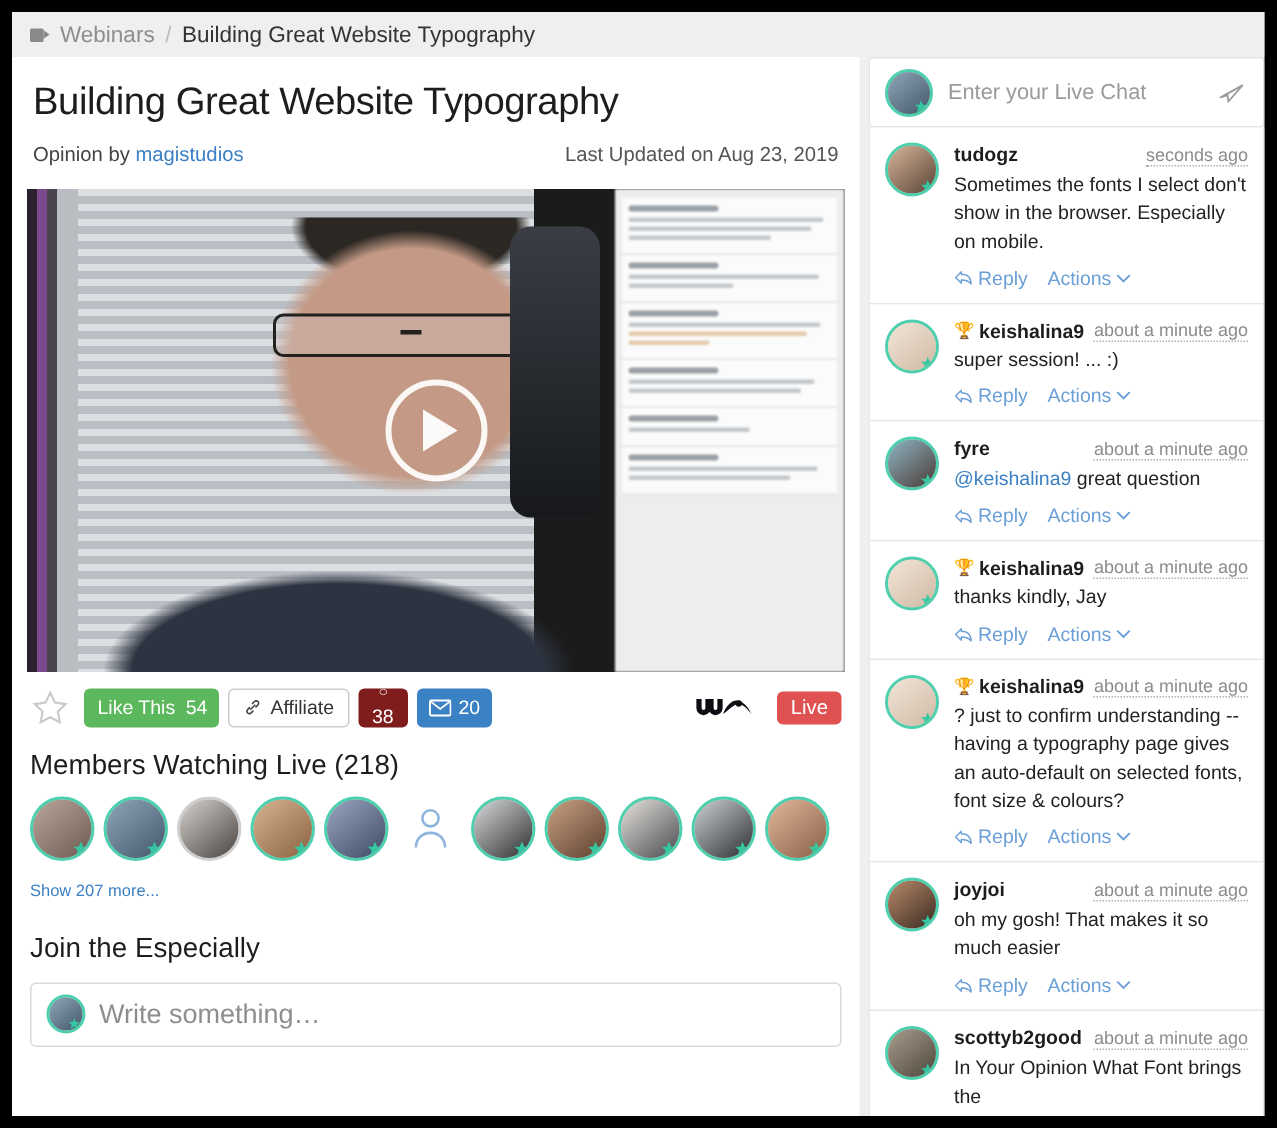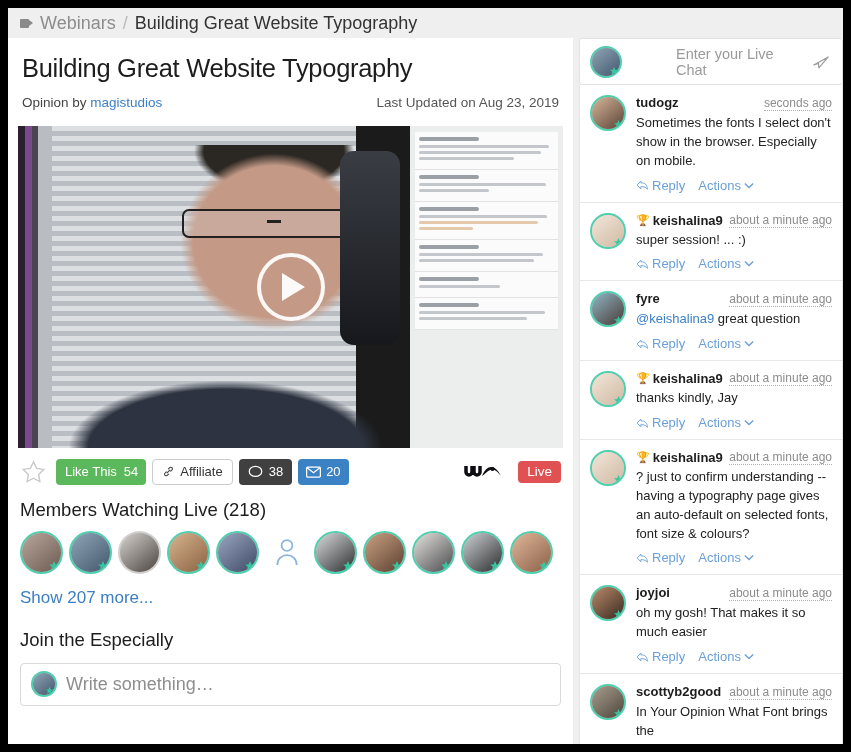--- a/index.html
+++ b/index.html
@@ -13,21 +13,21 @@
   .frame {
     position:absolute; left:8px; top:8px;
     width:835px; height:736px;
     background:#efefef;
     overflow:hidden;
   }
   
   .breadcrumb {
     height:30px; background:#efefef;
     display:flex; align-items:center; gap:7px;
-    padding:0 12px; font-size:18px; color:#888;
+    padding:0 12px; font-size:15px; color:#888;
   }
   .bc-cam { display:inline-block; width:13px; height:9px; position:relative; }
   .bc-cam::before{content:""; position:absolute; left:0; top:0; width:9px; height:9px; background:#8a8a8a; border-radius:1px;}
   .bc-cam::after{content:""; position:absolute; left:9px; top:1.5px; border-style:solid; border-width:3px 0 3px 4px; border-color:transparent transparent transparent #8a8a8a;}
   .bc-link { color:#8d8d8d; }
   .bc-sep { color:#bbb; }
   .bc-current { color:#333; }
 
   
   .cols { display:flex; height:706px; gap:6px; padding:0 0 0 0; }
@@ -87,47 +87,47 @@
     border-color:transparent transparent transparent rgba(255,255,255,.95);}
 
   
   .actions { display:flex; align-items:center; padding:11px 12px 0 12px; }
   .star { width:27px; height:26px; margin-right:9px; flex:none; }
   .btn { height:26px; display:inline-flex; align-items:center; border-radius:4px;
     font-size:13px; margin-right:6px; white-space:nowrap; cursor:pointer;}
   .btn-like { background:#5cb85c; color:#fff; padding:0 0 0 9px; }
   .btn-like .cnt { padding:0 8px 0 7px; }
   .btn-aff { background:#fff; color:#333; border:1px solid #ccc; padding:0 9px; gap:5px;align-items:center; }
-  .btn-cmt { background:#404040; color:#fff; padding:0 9px; gap:6px; }
+  .btn-cmt { background:#7f1d1d; color:#fff; padding:0 9px; gap:6px;flex-direction:column; }
   .btn-msg { background:#3b82c4; color:#fff; padding:0 8px; gap:5px; }
   .spacer { flex:1; }
   .walogo { margin-right:8px; }
   .live { background:#e05252; color:#fff; font-size:13.5px; padding:3px 9px 4px 9px; border-radius:4px;}
 
   
   .sec-title { font-size:18.5px; color:#1d1d1d; padding:14px 12px 0 12px; font-weight:normal;}
   .avatars { display:flex; align-items:center; gap:6px; padding:10px 12px 0 12px;}
   .av { position:relative; width:43px; height:43px; border-radius:50%; flex:none;
         border:2.5px solid #4ecfae; overflow:hidden; background:#cfcfcf;}
   .av.nobd { border-color:transparent; }
   .av .ph { position:absolute; inset:0; }
   .av-star { position:absolute; right:1px; bottom:0px; width:12px; height:12px; z-index:3;}
   .av-ghost { width:43px; height:43px; flex:none; display:flex; align-items:center; justify-content:center;}
-  .showmore { color:#3b7fc4; font-size:17px; padding:14px 12px 0 12px; cursor:pointer;}
+  .showmore { color:#3b7fc4; font-size:11px; padding:14px 12px 0 12px; cursor:pointer;}
   .join { font-size:18.5px; color:#1d1d1d; padding:21px 12px 0 12px;}
   .write { margin:12px 12px 0 12px; height:43px; border:1px solid #d9d9d9; border-radius:4px;
            display:flex; align-items:center; gap:9px; padding:0 10px;}
   .write .ph-txt { color:#8e8e8e; font-size:18px; }
 
   
   .chat-input-card {
     background:#fff; border:1px solid #e3e3e3; border-radius:3px;
     height:47px; display:flex; align-items:center; gap:10px; padding:0 12px 0 10px;
   }
-  .chat-ph { color:#9a9a9a; font-size:14.5px; flex:1;margin-left:44px; }
+  .chat-ph { color:#9a9a9a; font-size:14.5px; flex:1; }
   .msg {
     background:#fff; border:1px solid #e6e6e6; border-top:none;
     padding:10px 10px 9px 10px; display:flex; gap:10px;
   }
   .msg:first-of-type { border-top:1px solid #e6e6e6; }
   .msg-av { width:36px; height:36px; flex:none; position:relative;
             border-radius:50%; border:2px solid #4ecfae; overflow:hidden; background:#ccc;}
   .msg-body { flex:1; min-width:0; }
   .msg-top { display:flex; align-items:baseline; justify-content:space-between; gap:6px; }
   .msg-user { font-size:13px; font-weight:bold; color:#1d1d1d; display:flex; align-items:center; gap:3px;}

